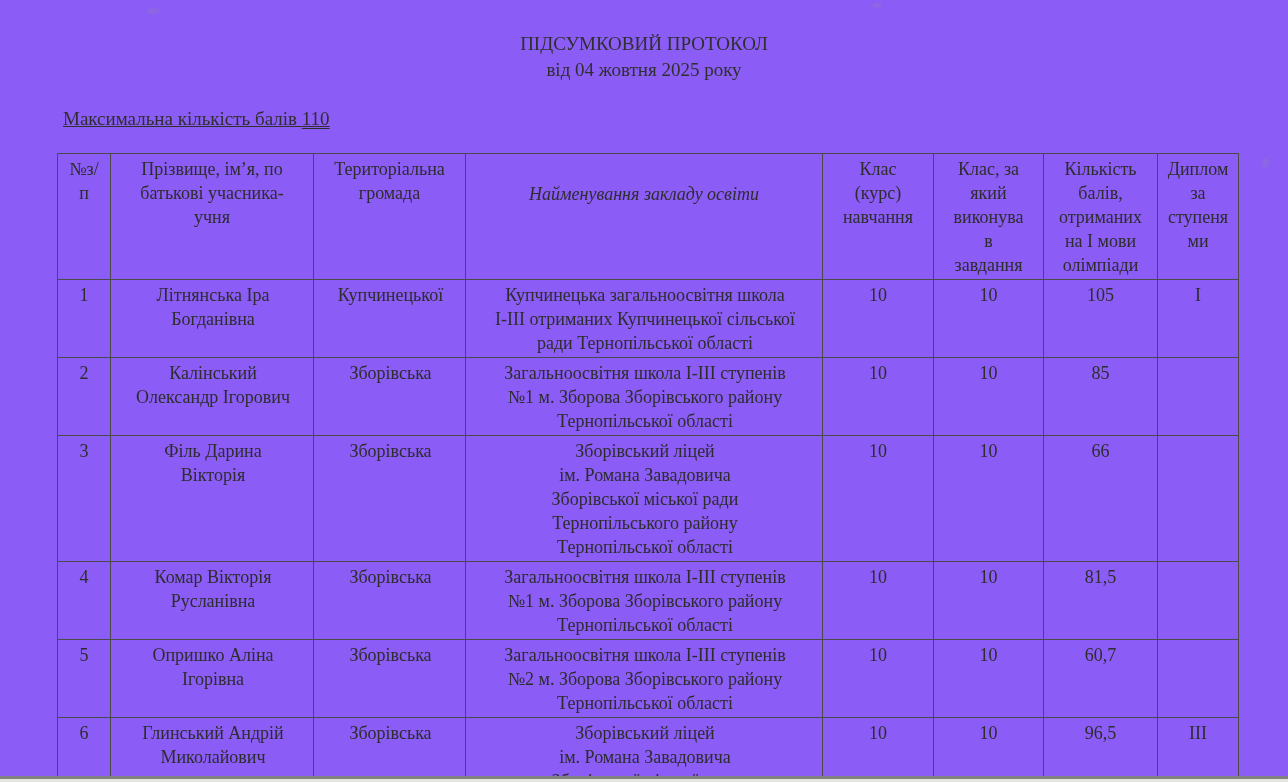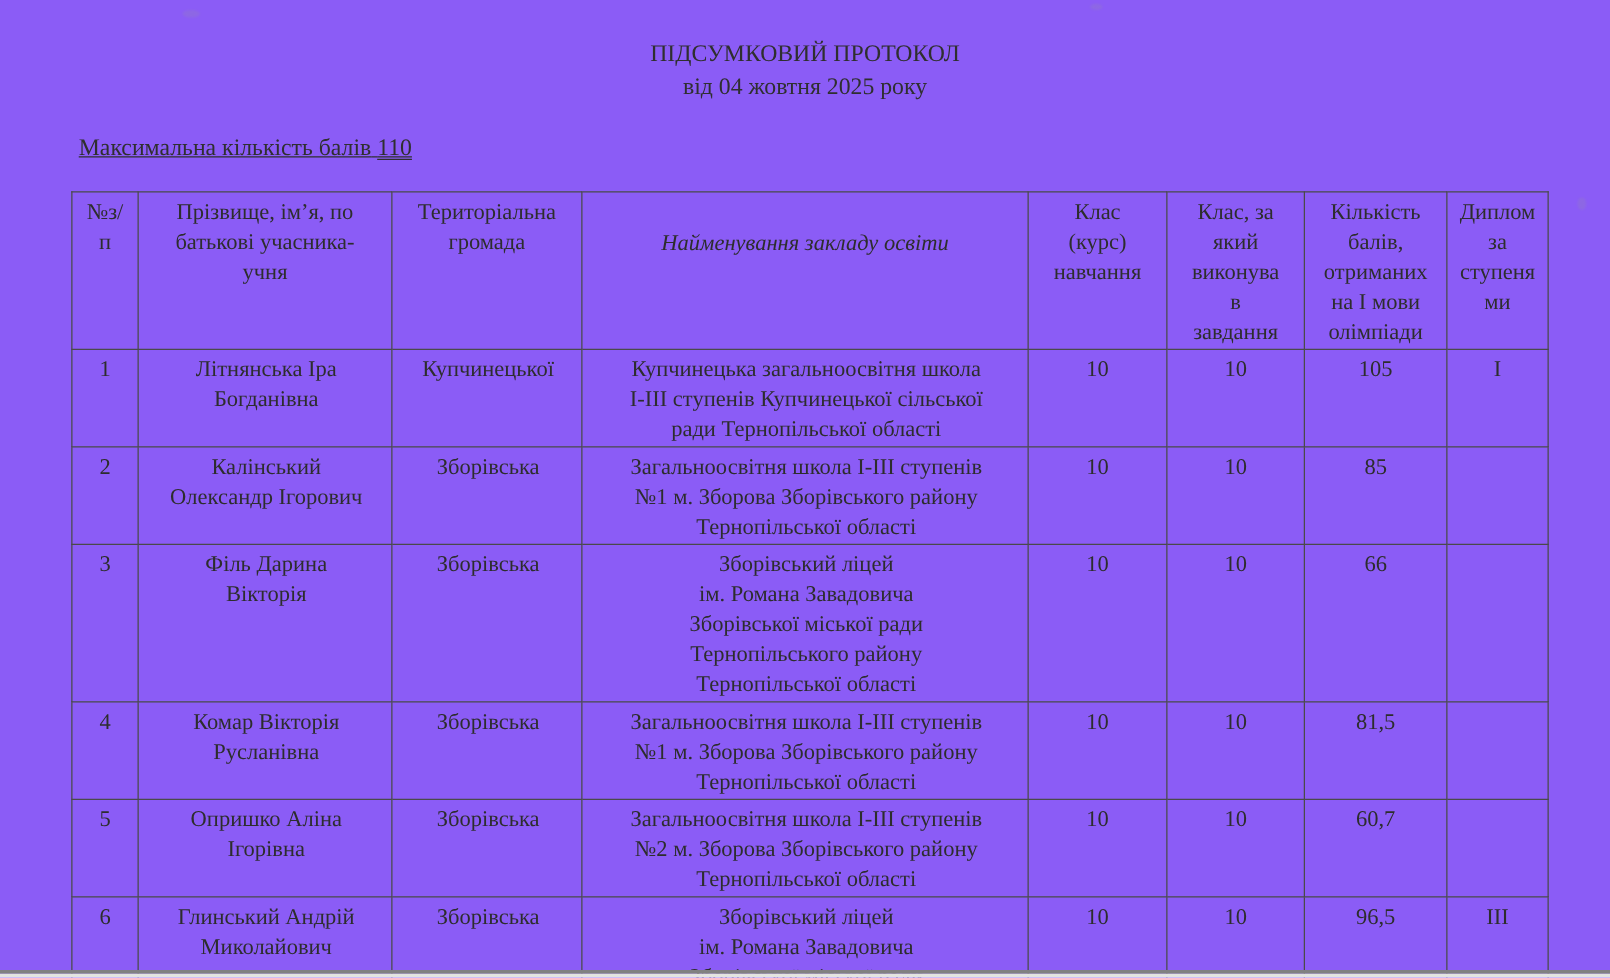--- a/index.html
+++ b/index.html
@@ -155,21 +155,21 @@
 ми</th>
       </tr>
     </thead>
     <tbody>
       <tr>
         <td class="c-center">1</td>
         <td class="c-left">Літнянська Іра
 Богданівна</td>
         <td class="c-left">Купчинецької</td>
         <td class="c-left">Купчинецька загальноосвітня школа
-І-ІІІ ступенів Купчинецької сільської
+І-ІІІ отриманих Купчинецької сільської
 ради Тернопільської області</td>
         <td class="c-center">10</td>
         <td class="c-center">10</td>
         <td class="c-center">105</td>
         <td class="c-center">І</td>
       </tr>
       <tr>
         <td class="c-center">2</td>
         <td class="c-left">Калінський
 Олександр Ігорович</td>

